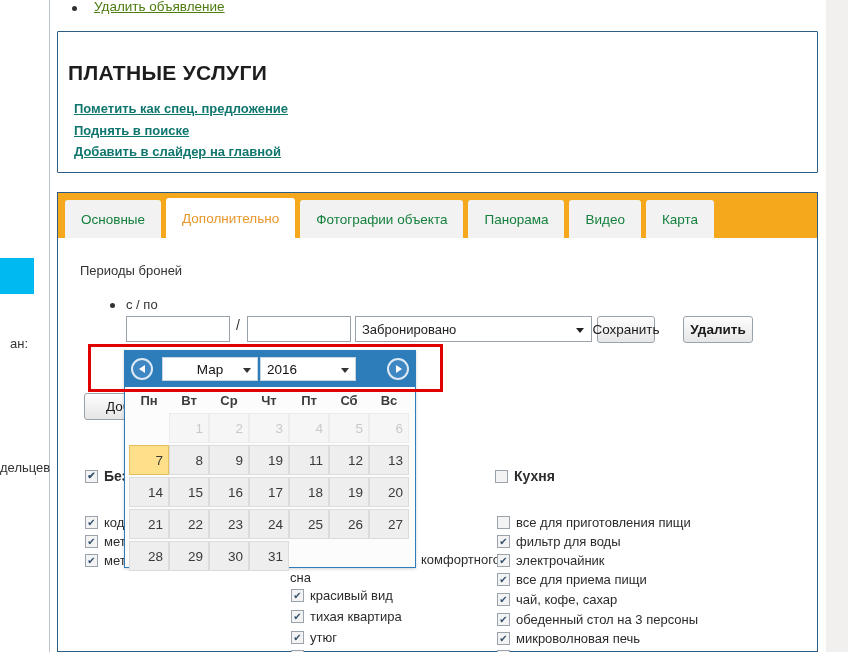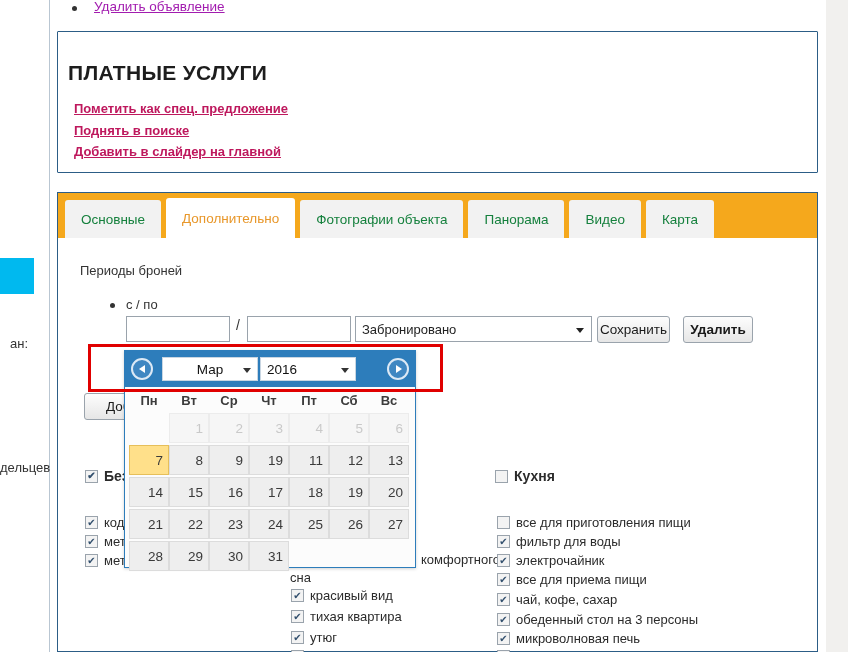--- a/index.html
+++ b/index.html
@@ -47,21 +47,21 @@
     left: 72px; top: 0px;
     width: 300px; height: 20px;
   }
   .bullet-dot {
     position: absolute; left: 0; top: 6px;
     width: 5px; height: 5px; border-radius: 50%;
     background: #333;
   }
   .bullet-link {
     position: absolute; left: 22px; top: -1px;
-    color: #a21caf;
+    color: #4d7c0f;
     text-decoration: underline;
     font-size: 13.5px;
     cursor: pointer;
   }
   
   .paid-panel {
     position: absolute;
     left: 57px; top: 31px;
     width: 761px; height: 142px;
     border: 1px solid #2c5d86;
@@ -74,21 +74,21 @@
     font-size: 21px;
     font-weight: bold;
     letter-spacing: .3px;
     color: #1d1d1d;
   }
   .paid-link {
     position: absolute;
     left: 16px;
     font-size: 13px;
     font-weight: bold;
-    color: #be185d;
+    color: #0f766e;
     text-decoration: underline;
     cursor: pointer;
     white-space: nowrap;
   }
   .pl0 { top: 69px; }
   .pl1 { top: 91px; }
   .pl2 { top: 112px; }
 
   
   .tabs-panel {
@@ -382,21 +382,21 @@
 
   <input class="txtinput" style="left: 126px; top: 316px; width: 104px;" value="">
   <div class="slash" style="left:236px; top:317px;">/</div>
   <input class="txtinput" style="left: 247px; top: 316px; width: 104px;" value="">
 
   <div class="selectbox" style="left:355px; top:316px; width:237px;">
     <span>Забронировано</span>
     <span class="caret"></span>
   </div>
 
-  <div class="btn" style="left:597px; top:316px; width:73px;">Сохранить</div>
+  <div class="btn" style="left:597px; top:316px; width:58px;">Сохранить</div>
   <div class="btn" style="left:683px; top:316px; width:70px;font-weight:bold;">Удалить</div>
 
   <div class="btn" style="left:84px; top:393px; width:60px; justify-content:flex-start; padding-left:21px;">Доба</div>
 
   <div class="cb-row cb-head" style="left:85px; top:468px;">
     <span class="cbox checked"></span>
     <span>Безо</span>
   </div>
   <div class="cb-row" style="left:85px; top:515px;">
     <span class="cbox checked"></span>

